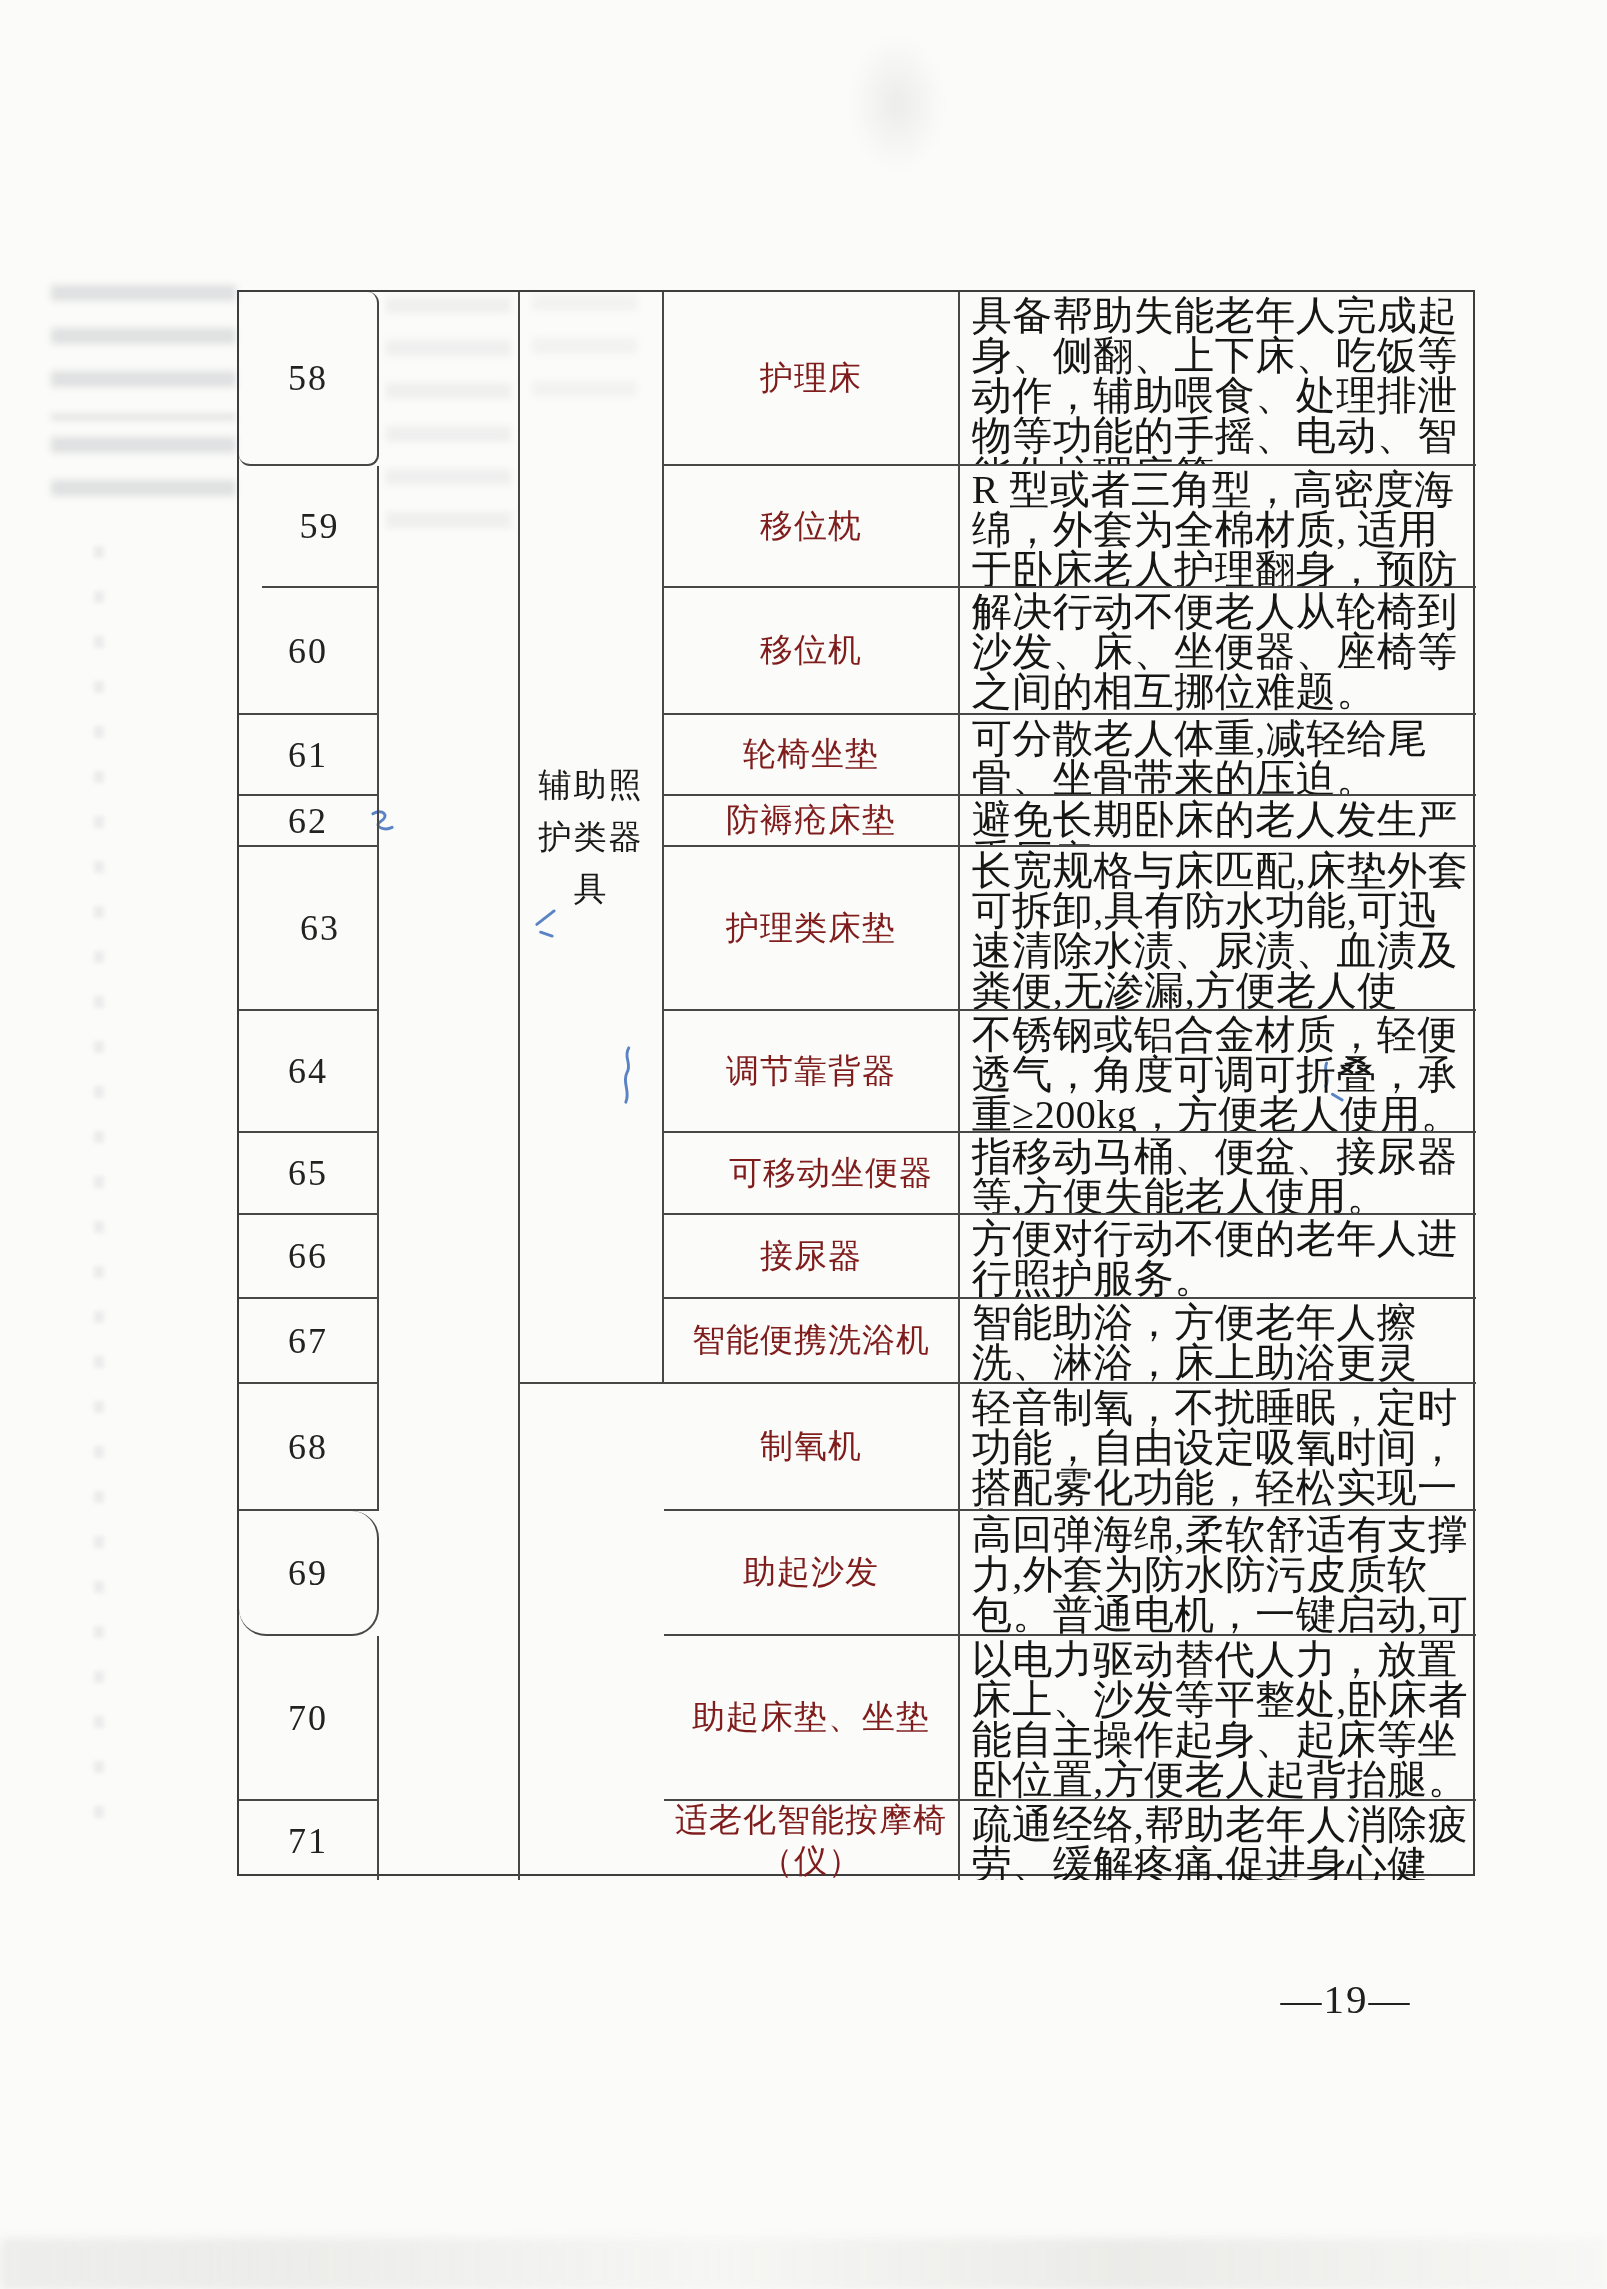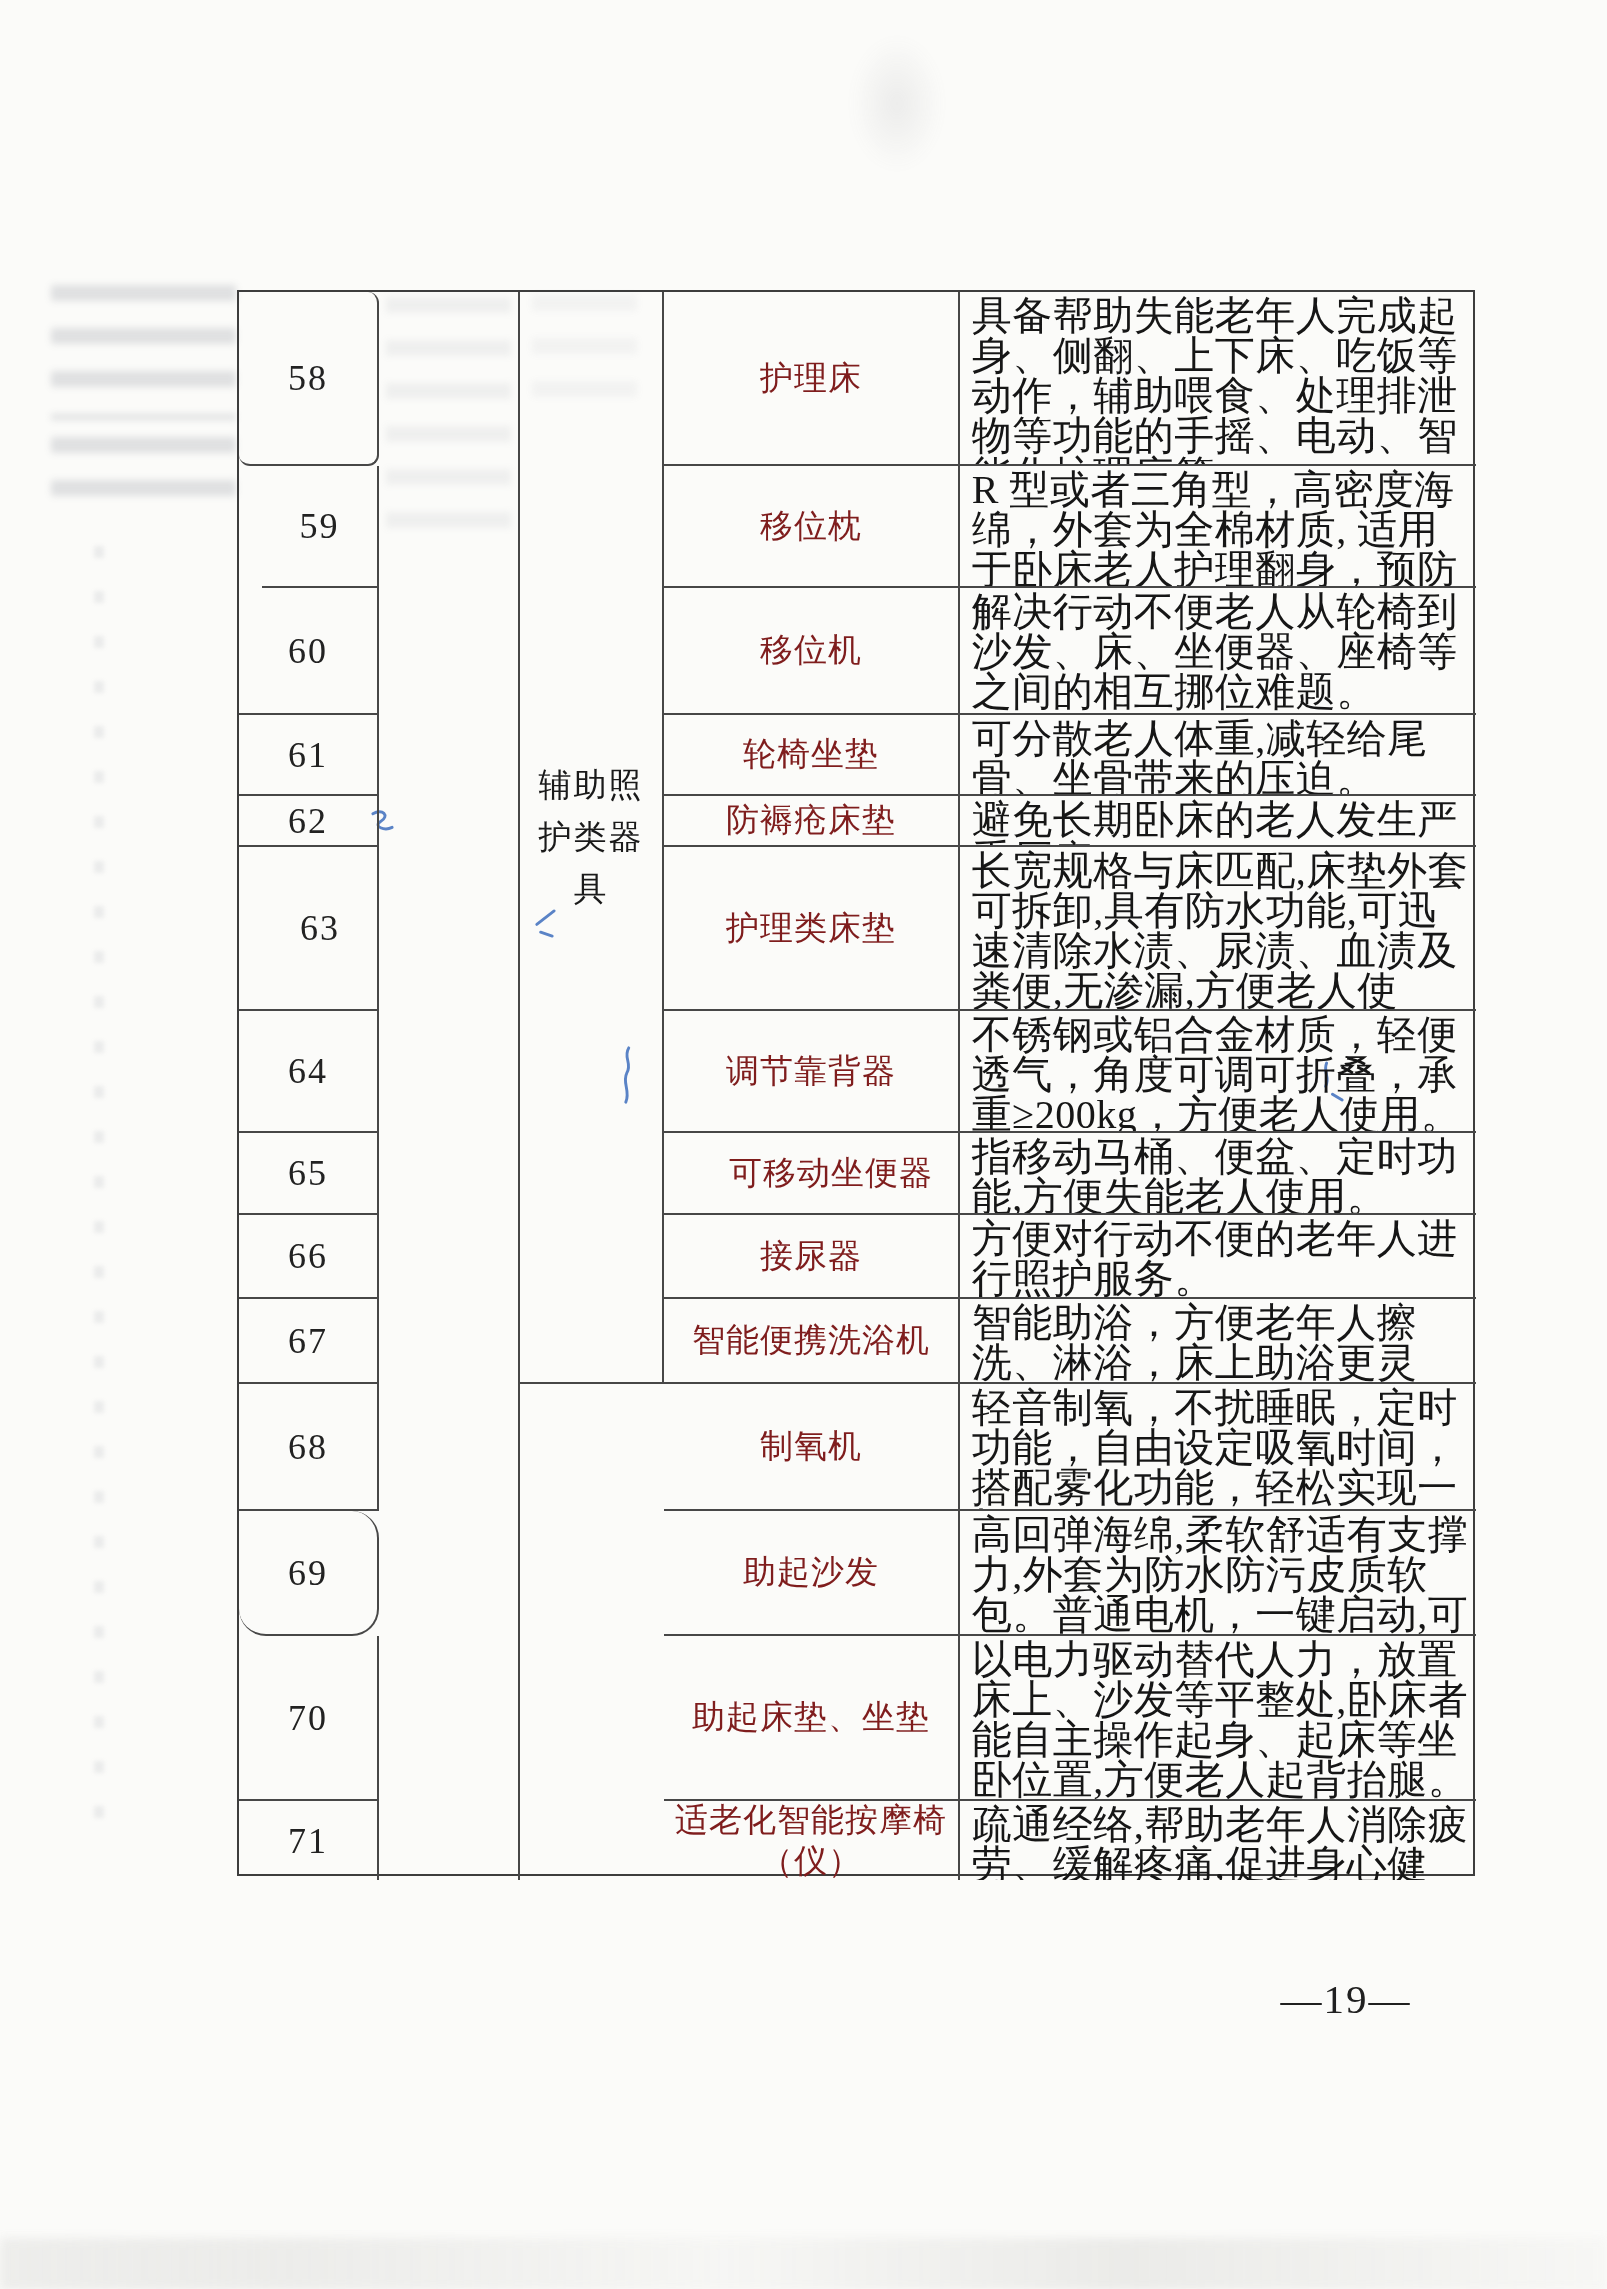--- a/index.html
+++ b/index.html
@@ -122,21 +122,21 @@
       <div class="cell item" style="grid-area: 5 / 4 / 6 / 5;">防褥疮床垫</div>
       <div class="cell desc no-right" style="grid-area: 5 / 5 / 6 / 6;">避免长期卧床的老人发生严重压疮。</div>
       <div class="cell num" style="grid-area: 6 / 1 / 7 / 2; padding-left: 24px;">63</div>
       <div class="cell item" style="grid-area: 6 / 4 / 7 / 5;">护理类床垫</div>
       <div class="cell desc no-right" style="grid-area: 6 / 5 / 7 / 6;">长宽规格与床匹配,床垫外套可拆卸,具有防水功能,可迅速清除水渍、尿渍、血渍及粪便,无渗漏,方便老人使用。</div>
       <div class="cell num" style="grid-area: 7 / 1 / 8 / 2;">64</div>
       <div class="cell item" style="grid-area: 7 / 4 / 8 / 5;">调节靠背器</div>
       <div class="cell desc no-right" style="grid-area: 7 / 5 / 8 / 6;">不锈钢或铝合金材质，轻便透气，角度可调可折叠，承重≥200kg，方便老人使用。</div>
       <div class="cell num" style="grid-area: 8 / 1 / 9 / 2;">65</div>
       <div class="cell item" style="grid-area: 8 / 4 / 9 / 5; padding-left: 48px;">可移动坐便器</div>
-      <div class="cell desc no-right" style="grid-area: 8 / 5 / 9 / 6;">指移动马桶、便盆、定时功能,方便失能老人使用。</div>
+      <div class="cell desc no-right" style="grid-area: 8 / 5 / 9 / 6;">指移动马桶、便盆、接尿器等,方便失能老人使用。</div>
       <div class="cell num" style="grid-area: 9 / 1 / 10 / 2;">66</div>
       <div class="cell item" style="grid-area: 9 / 4 / 10 / 5;">接尿器</div>
       <div class="cell desc no-right" style="grid-area: 9 / 5 / 10 / 6;">方便对行动不便的老年人进行照护服务。</div>
       <div class="cell num" style="grid-area: 10 / 1 / 11 / 2;">67</div>
       <div class="cell item" style="grid-area: 10 / 4 / 11 / 5;">智能便携洗浴机</div>
       <div class="cell desc no-right" style="grid-area: 10 / 5 / 11 / 6;">智能助浴，方便老年人擦洗、淋浴，床上助浴更灵活。</div>
       <div class="cell num" style="grid-area: 11 / 1 / 12 / 2;">68</div>
       <div class="cell item" style="grid-area: 11 / 4 / 12 / 5;">制氧机</div>
       <div class="cell desc no-right" style="grid-area: 11 / 5 / 12 / 6;">轻音制氧，不扰睡眠，定时功能，自由设定吸氧时间，搭配雾化功能，轻松实现一机两用。</div>
       <div class="cell num" style="grid-area: 12 / 1 / 13 / 2; border-radius: 27px;">69</div>

